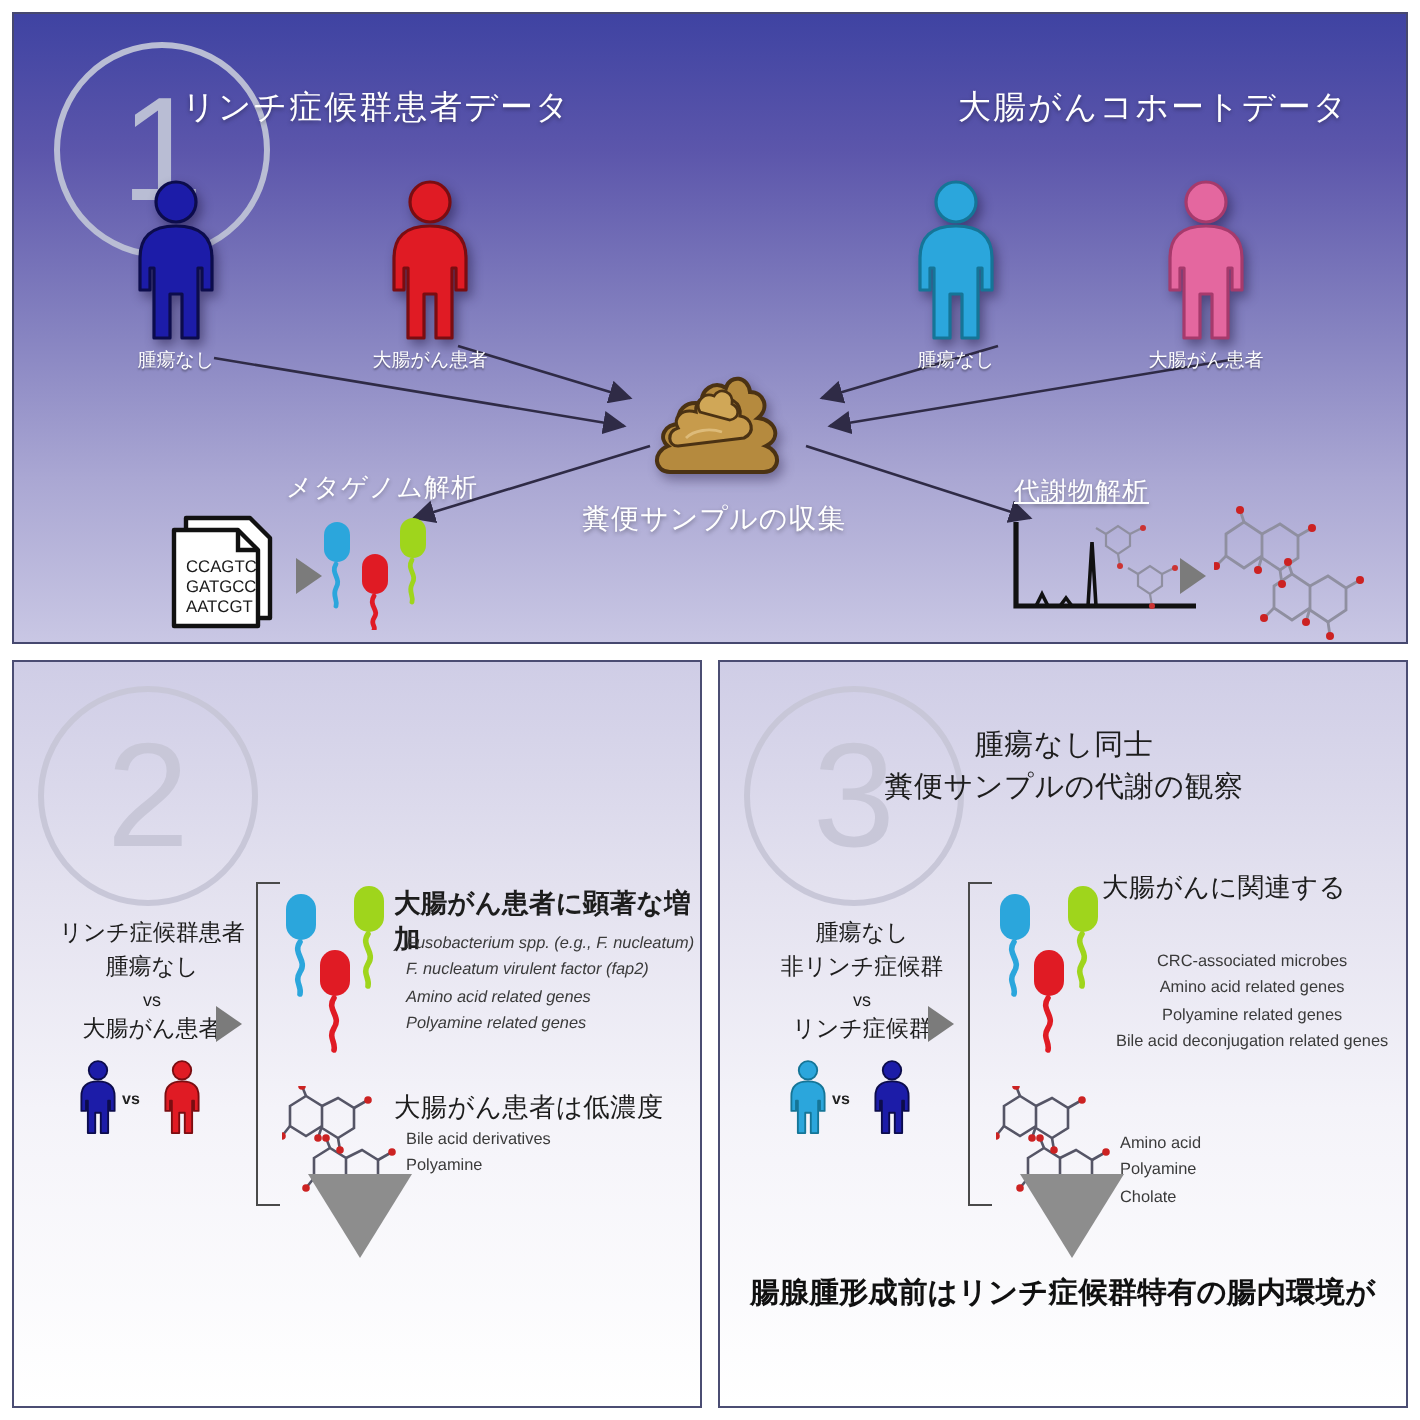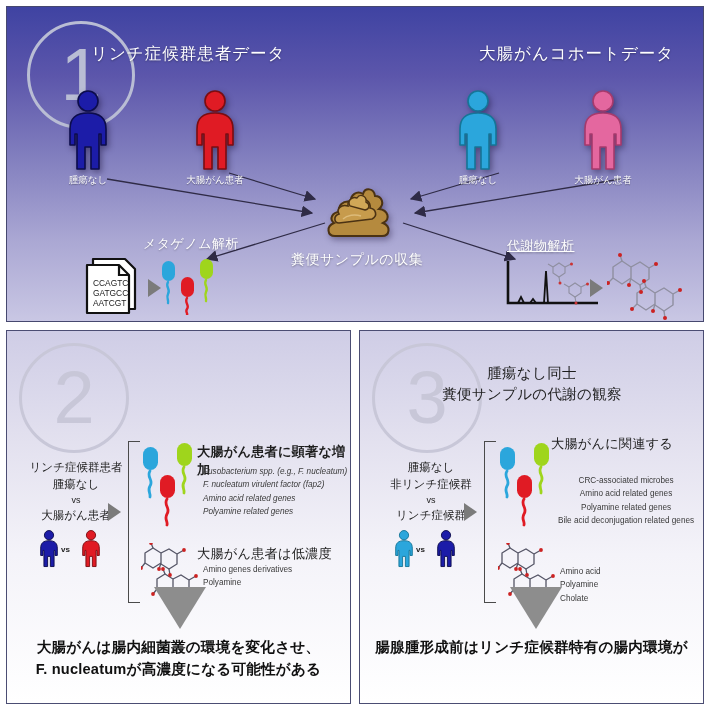--- a/index.html
+++ b/index.html
@@ -402,30 +402,26 @@
             <circle cx="55" cy="33" r="1.9"></circle>
             <circle cx="41" cy="58" r="1.9"></circle>
           <circle cx="12" cy="51" r="1.9"></circle>
             <circle cx="30" cy="52" r="1.9"></circle>
         </g>
       </svg>
     </div>
 
     <div id="p2-res2-title" class="res-title">大腸がん患者は低濃度</div>
     <div id="p2-res2-list" class="res-list">
-      <div>Amino genes derivatives</div>
+      <div>Bile acid derivatives</div>
       <div>Polyamine</div>
     </div>
 
     <div class="tri-down" id="p2-bigtri"></div>
 
-    <div id="p2-conclusion" class="conclusion">
-      <div>大腸がんは腸内細菌叢の環境を変化させ、</div>
-      <div>F. nucleatumが高濃度になる可能性がある</div>
-    </div>
   </div>
 
   <div id="panel3" class="panel">
 
     <div id="step3" class="step-circle">3</div>
 
     <div id="p3-heading" class="p-heading">
       <div>腫瘍なし同士</div>
       <div>糞便サンプルの代謝の観察</div>
     </div>

